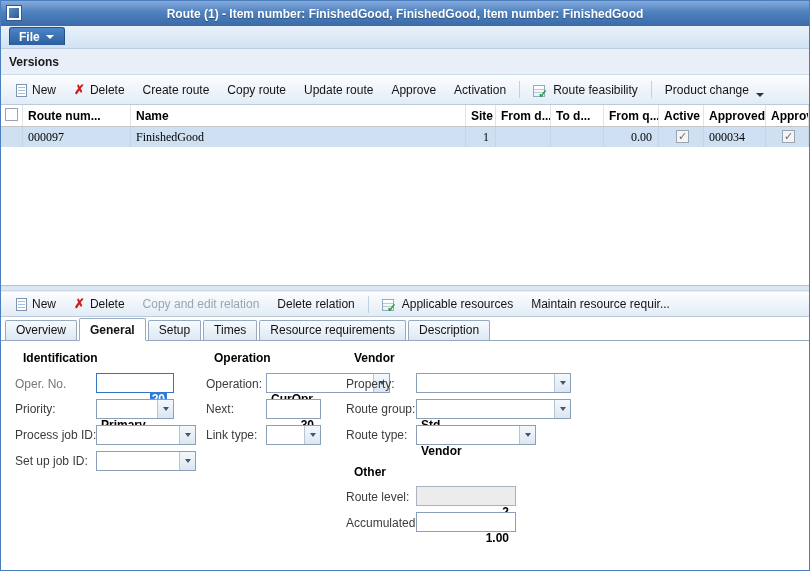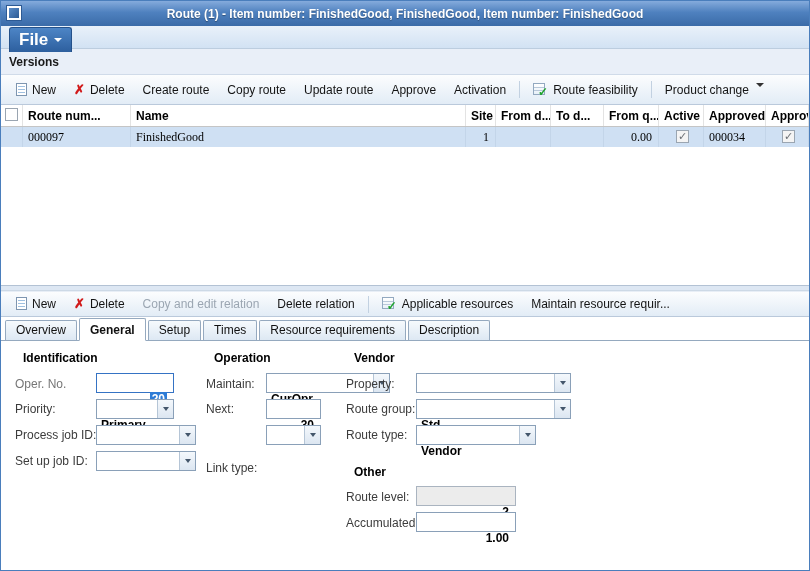--- a/index.html
+++ b/index.html
@@ -16,39 +16,39 @@
   .title-text { color:#fff; font-size:12px; font-weight:bold; text-shadow:0 1px 1px rgba(0,0,0,.35);
                 white-space:nowrap; }
   .app-icon { position:absolute; left:5px; top:4px; width:16px; height:16px;
               background:#fff; border:1px solid #2d5a94; }
   .app-icon::after { content:''; position:absolute; left:2px; top:2px; right:2px; bottom:2px;
                      background:linear-gradient(135deg,#5a8cc8 0%, #2d5a94 100%); }
 
   
   .file-row { height:23px; flex:0 0 23px; background:linear-gradient(#e9f1fa,#d2e2f3);
               border-bottom:1px solid #bccddf; position:relative; }
-  .file-btn { position:absolute; left:8px; top:1px; height:25px; min-width:56px; padding:0 9px;
+  .file-btn { position:absolute; left:8px; top:1px; height:18px; min-width:56px; padding:0 9px;
               background:linear-gradient(#4d85c6,#2d5f9e); border:1px solid #24518a; border-bottom:none;
-              border-radius:3px 3px 0 0; color:#fff; font-size:17px; font-weight:bold;
+              border-radius:3px 3px 0 0; color:#fff; font-size:12px; font-weight:bold;
               display:flex; align-items:center; gap:6px; cursor:default; }
   .caret-down-white { width:0; height:0; border-left:4px solid transparent;
               border-right:4px solid transparent; border-top:4px solid #fff; }
 
   
   .section-header { height:26px; flex:0 0 26px; background:#e9eff8; border-bottom:1px solid #d0dbe9;
               display:flex; align-items:center; padding-left:8px;
               font-size:12px; font-weight:bold; color:#1a1a1a; }
 
   
   .toolbar { display:flex; align-items:center; font-size:12px; color:#141414;
              background:linear-gradient(#fcfdfe,#e2ecf6); border-bottom:1px solid #bac9db;
              padding-left:6px; white-space:nowrap; }
   .toolbar-top { height:30px; flex:0 0 30px; }
   .toolbar-bottom { height:26px; flex:0 0 26px; border-top:1px solid #e8eef6; }
-  .tb-btn { display:flex; align-items:flex-start; gap:5px; padding:4px 9px; cursor:default; }
+  .tb-btn { display:flex; align-items:flex-end; gap:5px; padding:4px 9px; cursor:default; }
   .tb-btn.disabled { color:#9ba6b2; }
   .tb-sep { width:1px; height:17px; background:#c2d1e1; margin:0 4px; }
   .caret-down-dark { width:0; height:0; border-left:4px solid transparent;
               border-right:4px solid transparent; border-top:4px solid #333; margin-left:2px; }
 
   
   .icon-new { width:11px; height:13px; background:#fff; border:1px solid #7d95b0; position:relative; }
   .icon-new::before { content:''; position:absolute; left:1px; right:1px; top:2px; height:1px;
               background:#9fc0e0; box-shadow:0 3px 0 #9fc0e0, 0 6px 0 #9fc0e0; }
   .icon-delete::before { content:'✗'; color:#d11a1a; font-weight:bold; font-size:13px; line-height:13px; }
@@ -254,30 +254,30 @@
       <span class="val"></span>
       <span class="combo-arrow"></span>
     </div>
     <div class="f-label" style="left:14px; top:113px;">Set up job ID:</div>
     <div class="f-field" style="left:95px; top:110px; width:100px;">
       <span class="val"></span>
       <span class="combo-arrow"></span>
     </div>
 
     <div class="group-title" style="left:205px; top:10px;">Operation</div>
-    <div class="f-label" style="left:205px; top:36px;">Maintain:</div>
+    <div class="f-label" style="left:205px; top:36px;">Operation:</div>
     <div class="f-field" style="left:265px; top:32px; width:124px;">
       <span class="val">CurOpr</span>
       <span class="combo-arrow"></span>
     </div>
     <div class="f-label" style="left:205px; top:61px;">Next:</div>
     <div class="f-field" style="left:265px; top:58px; width:55px;">
       <span class="val right">30</span>
     </div>
-    <div class="f-label" style="left:205px; top:87px;margin-top:33px;">Link type:</div>
+    <div class="f-label" style="left:205px; top:87px;">Link type:</div>
     <div class="f-field" style="left:265px; top:84px; width:55px;">
       <span class="val"></span>
       <span class="combo-arrow"></span>
     </div>
 
     <div class="group-title" style="left:345px; top:10px;">Vendor</div>
     <div class="f-label" style="left:345px; top:36px;">Property:</div>
     <div class="f-field" style="left:415px; top:32px; width:155px;">
       <span class="val"></span>
       <span class="combo-arrow"></span>

